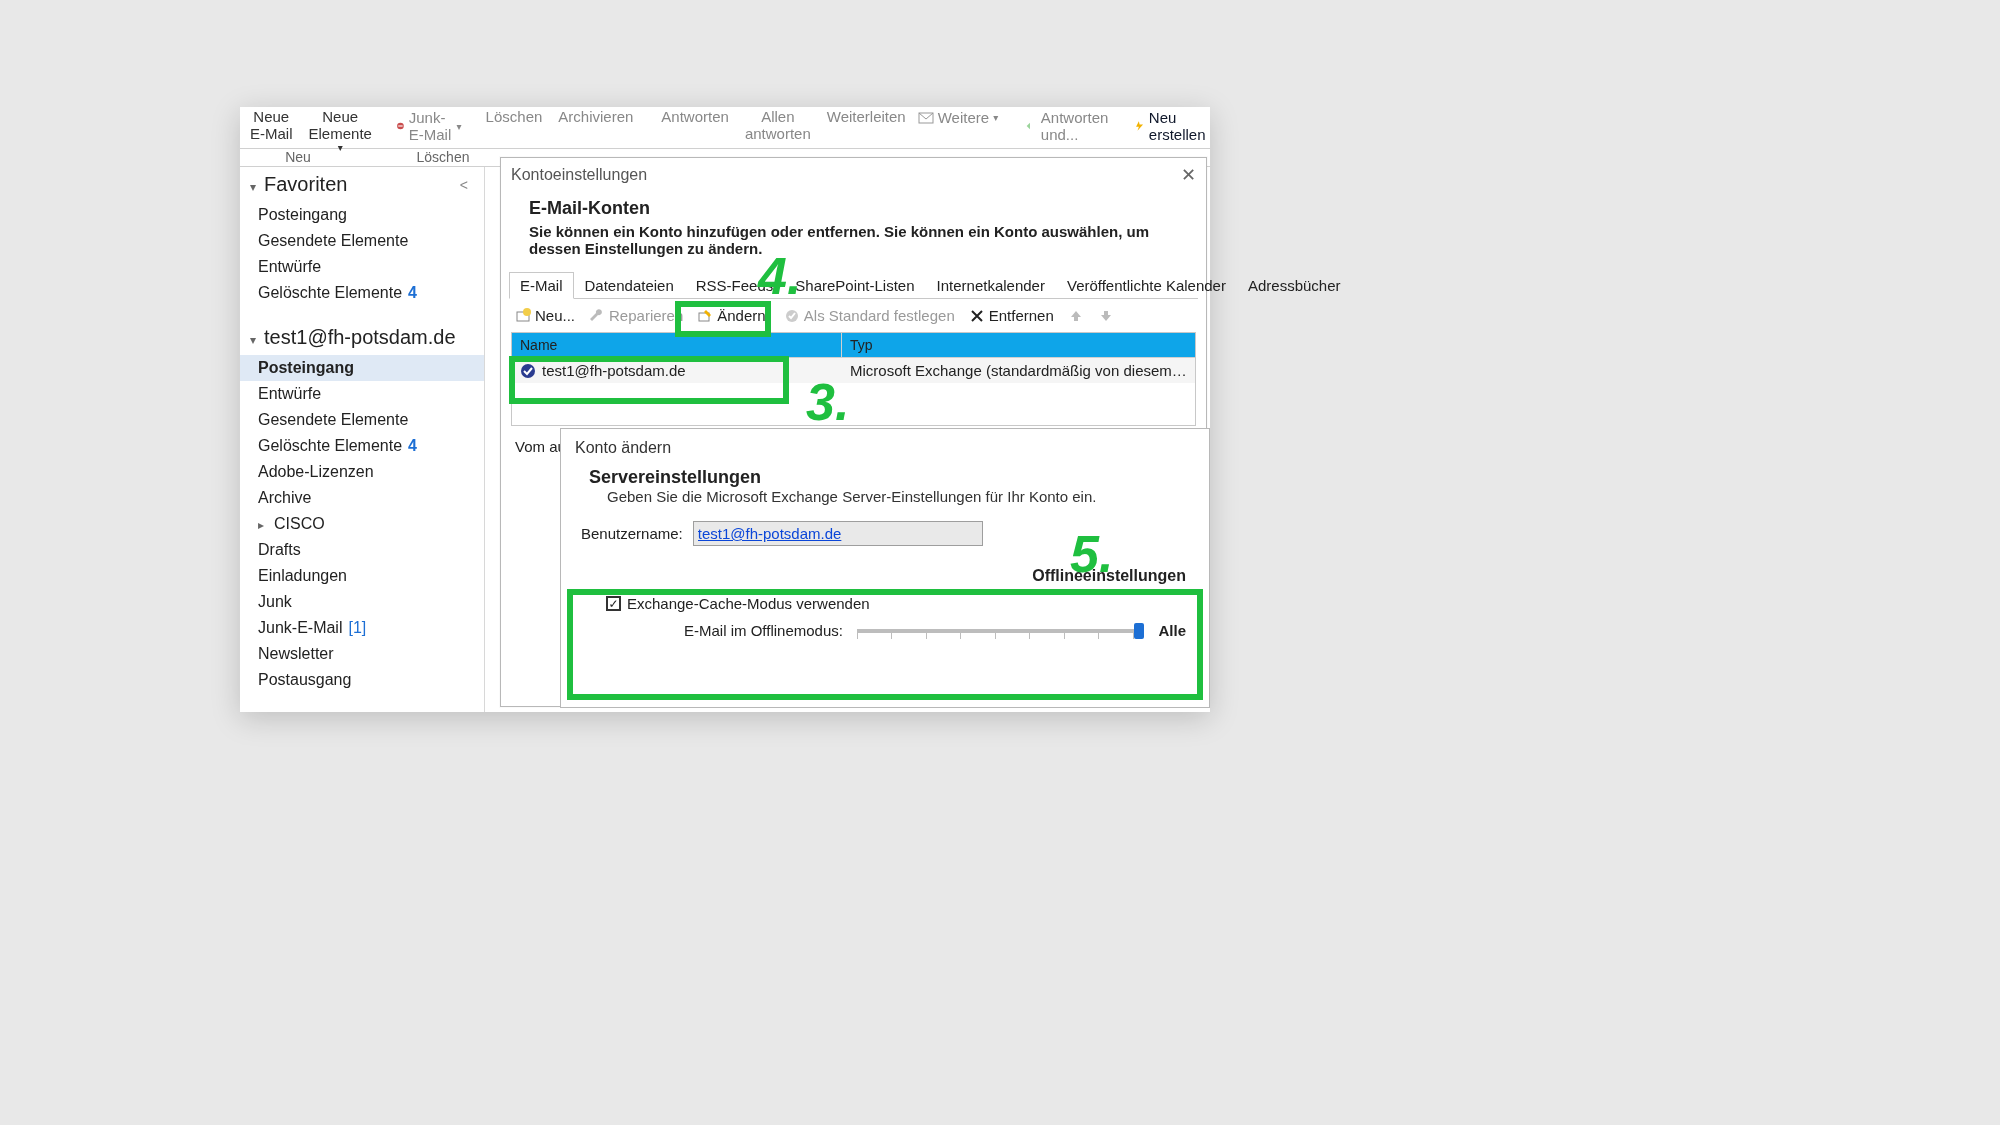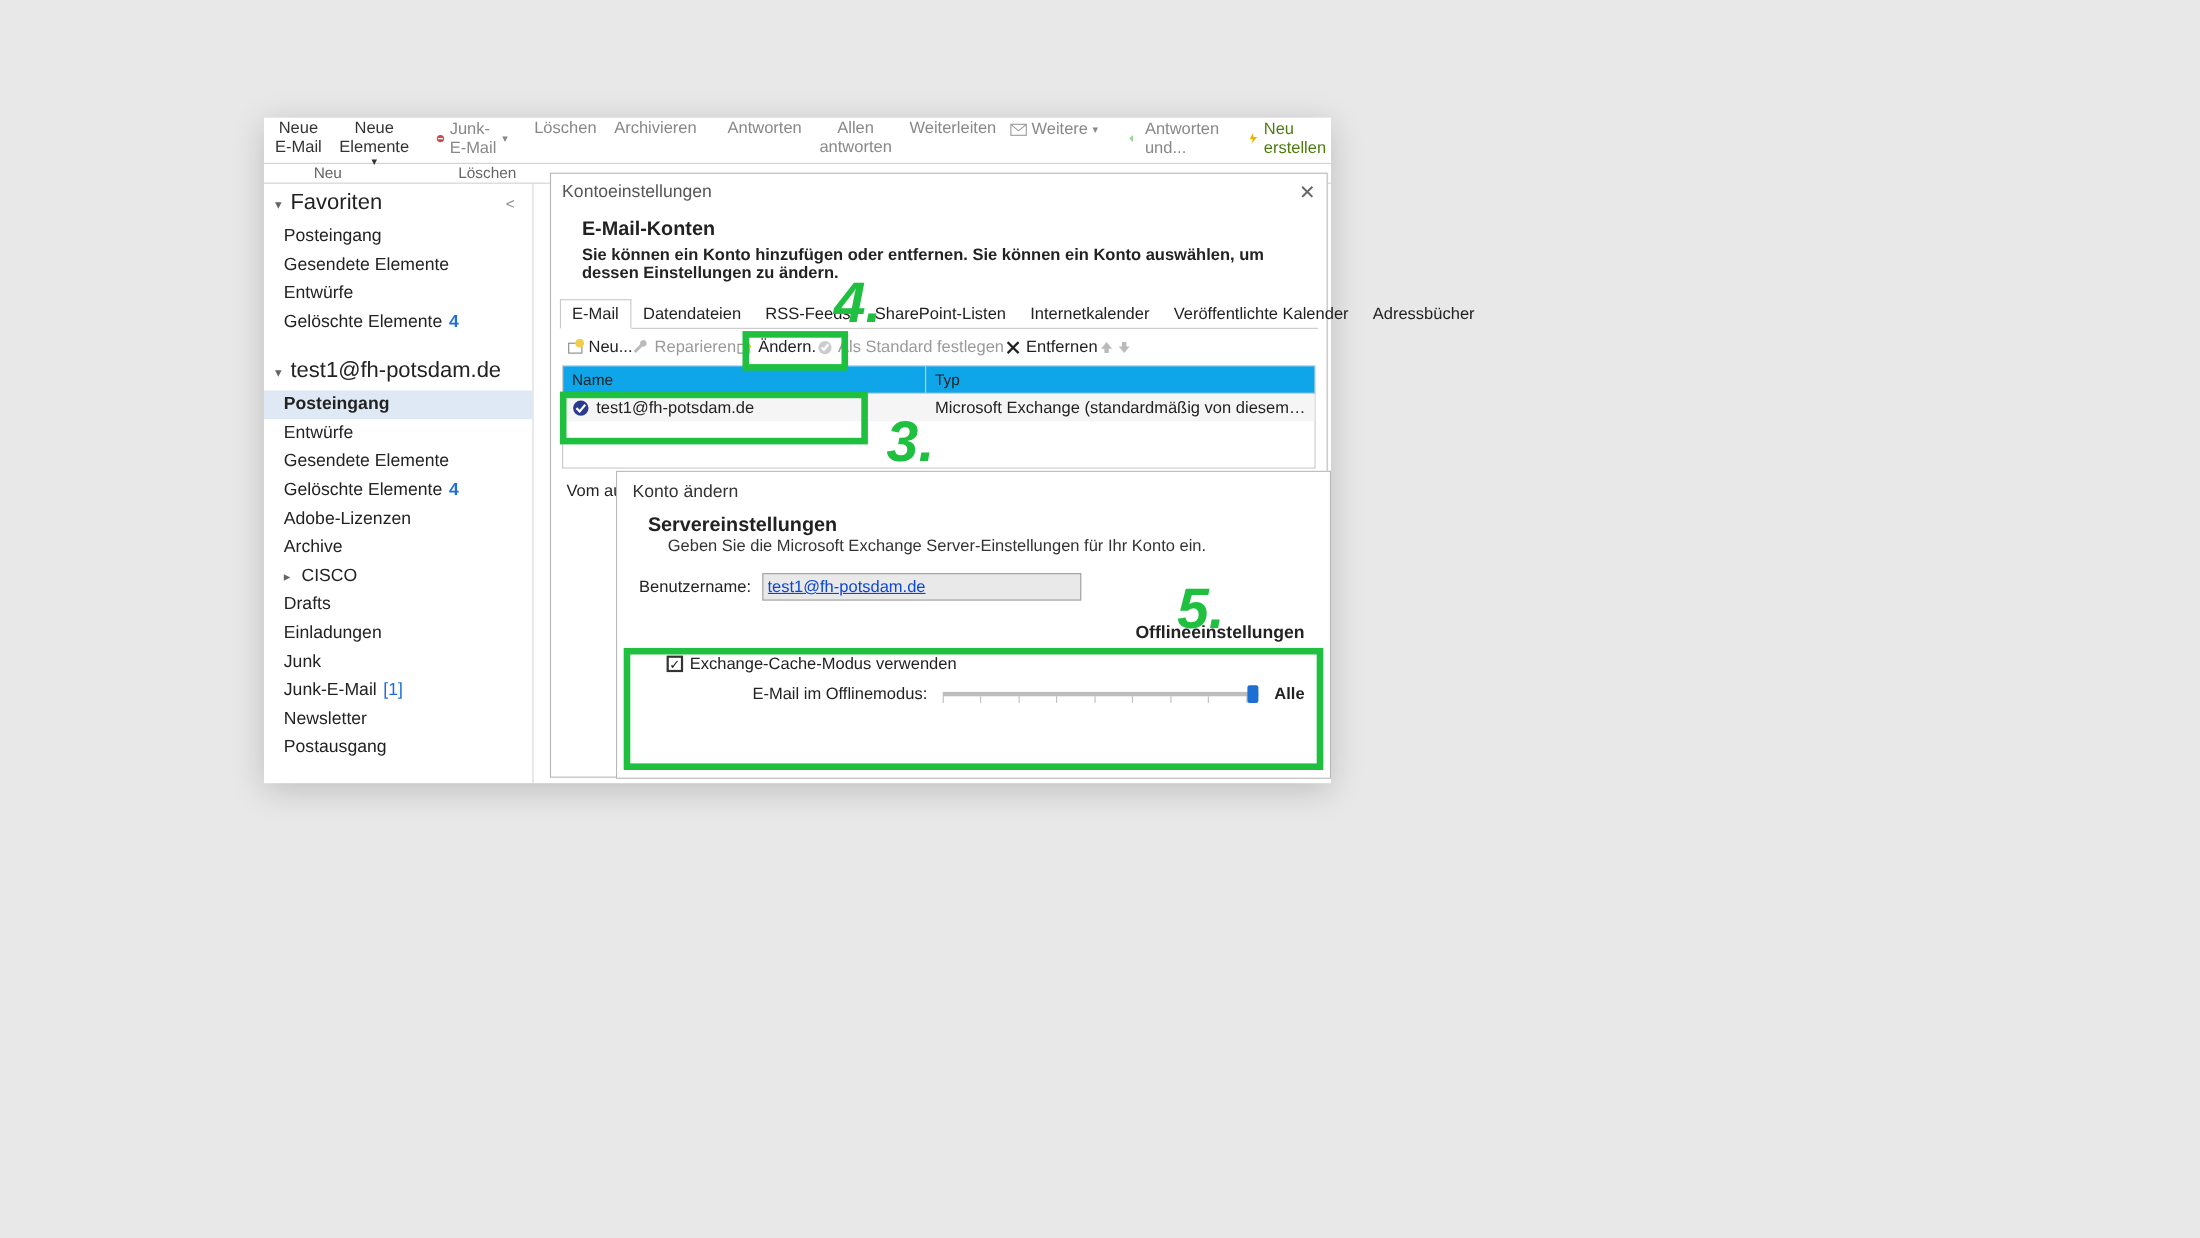--- a/index.html
+++ b/index.html
@@ -27,21 +27,21 @@
   .ribbon {
     display: flex;
     align-items: flex-start;
     border-bottom: 1px solid #d0d0d0;
     padding: 2px 6px 0 6px;
     height: 42px;
     gap: 8px;
     font-size: 15px;
   }
   .ribbon .btn { display: flex; flex-direction: column; align-items: center; line-height: 1.1; padding: 0 4px; color: #333; }
-  .ribbon .hbtn { display: flex; align-items: center; gap: 4px; color: #4d7c0f; }
+  .ribbon .hbtn { display: flex; align-items: center; gap: 4px; color: #0f172a; }
   .ribbon .grey { color: #888; }
   .ribbon .sep { width: 1px; background: #e0e0e0; align-self: stretch; margin: 2px 2px; }
   .ribbon .fill { flex: 1; }
   .ribbon svg { width: 16px; height: 16px; }
   .rib2 {
     display: flex;
     font-size: 14px;
     color: #666;
     border-bottom: 1px solid #d0d0d0;
     height: 18px;
@@ -112,20 +112,21 @@
   }
   .ktabs .tab.active {
     border: 1px solid #c8c8c8;
     border-bottom-color: #fff;
     background: #fff;
   }
 
   .ktoolbar {
     display: flex;
     align-items: center;
+    gap: 14px;
     padding: 8px 14px;
     font-size: 15px;
   }
   .ktoolbar .tb { display: flex; align-items: center; gap: 4px; }
   .ktoolbar .tb.grey { color: #9a9a9a; }
   .ktoolbar svg { width: 16px; height: 16px; }
 
   .ktable {
     margin: 0 10px;
     border: 1px solid #c8c8c8;

